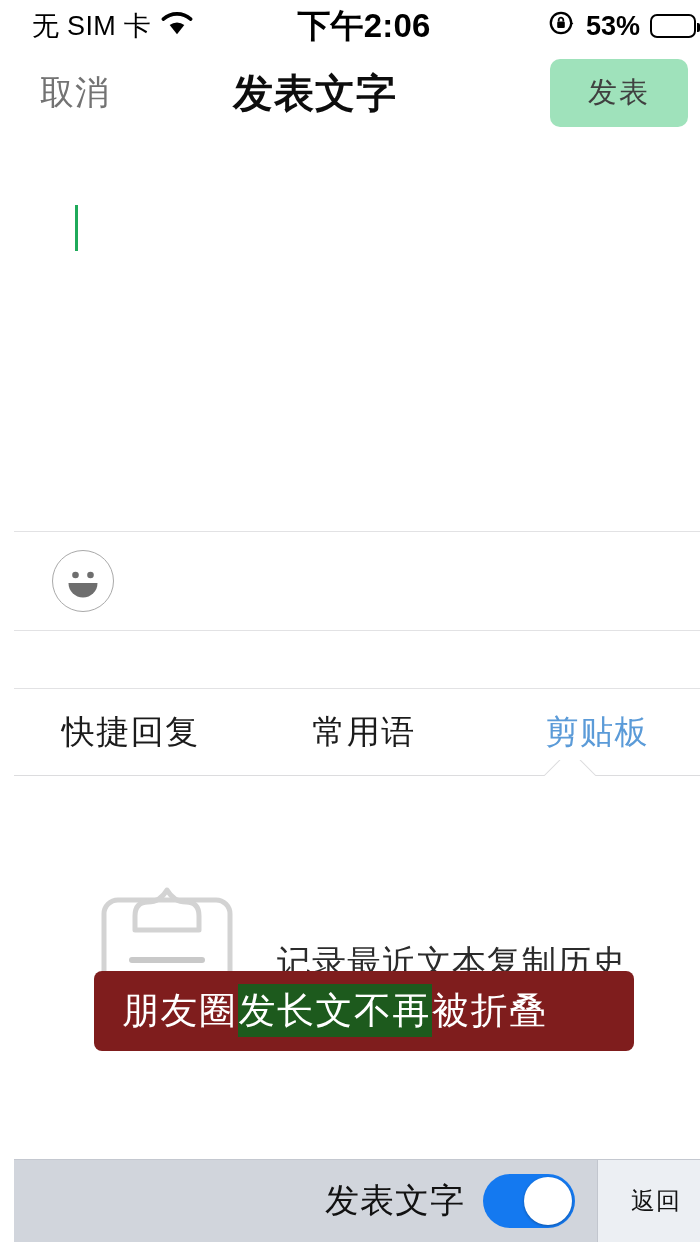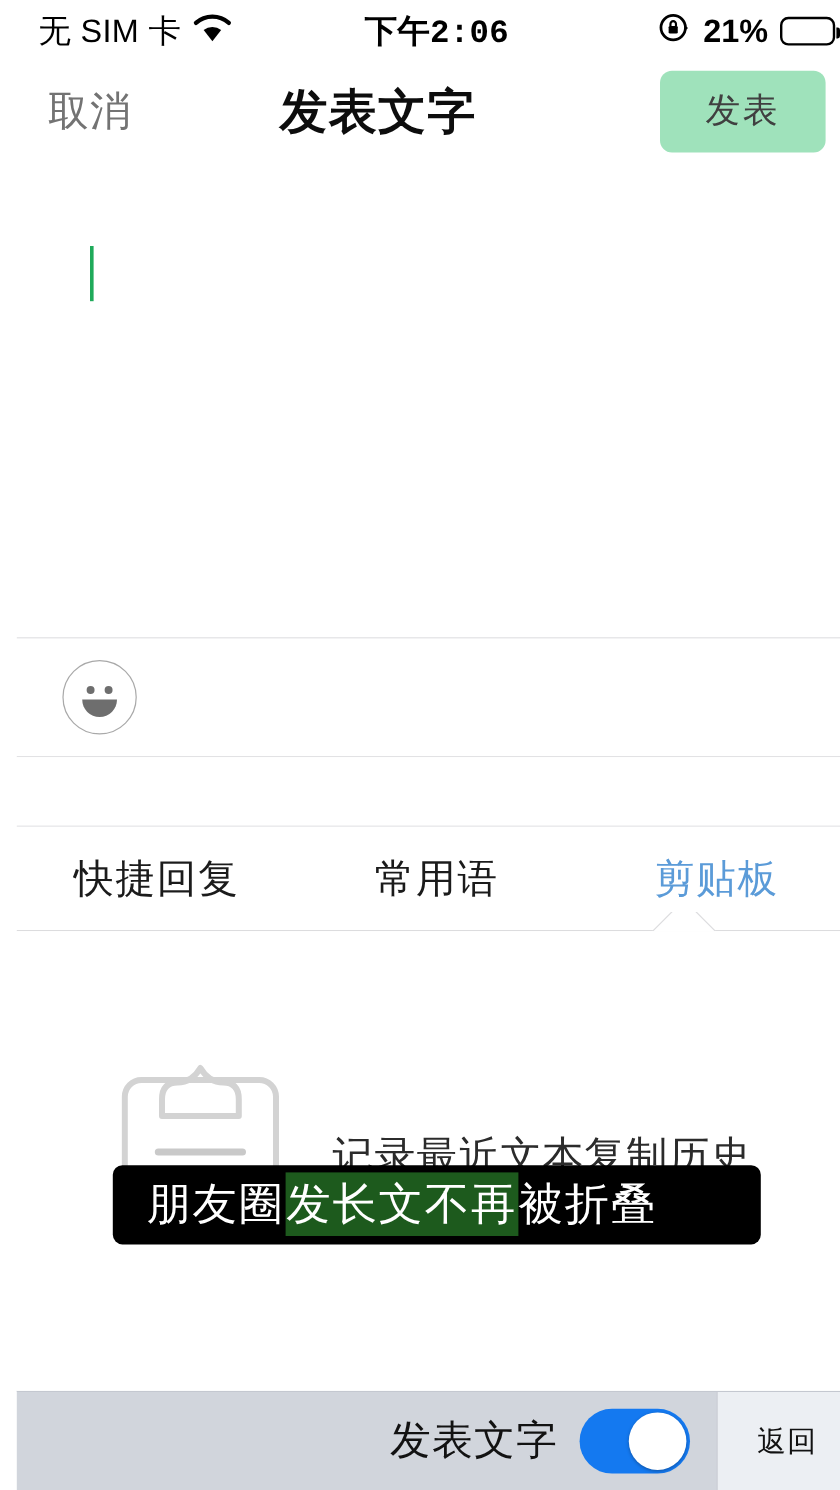--- a/index.html
+++ b/index.html
@@ -32,25 +32,24 @@
     display: flex;
     align-items: center;
     gap: 9px;
     flex: 1 1 0;
     font-size: 27px;
     font-weight: 500;
     letter-spacing: .3px;
   }
   .status-center {
     flex: 0 0 auto;
-    font-size: 27px;
+    font-size: 33px;
     font-weight: 600;
     text-align: right;
     letter-spacing: .2px;
-    font-family: Liberation Mono, monospace;
   }
   .status-right {
     display: flex;
     align-items: center;
     justify-content: flex-end;
     gap: 10px;
     flex: 1 1 0;
     font-size: 27px;
     font-weight: 600;
   }
@@ -219,22 +218,22 @@
   .empty-text {
     font-size: 34px;
     color: #2b2b2b;
     letter-spacing: 1px;
   }
   .toast {
     position: absolute;
     left: 80px;
     top: 195px;
     width: 540px;
-    height: 66px;
-    background: #000000;
+    height: 80px;
+    background: #7f1d1d;
     border-radius: 8px;
     display: flex;
     align-items: center;
     padding-left: 28px;
   }
   .toast-text {
     font-size: 37px;
     color: #ffffff;
     letter-spacing: 1.5px;
     white-space: nowrap;
@@ -312,21 +311,21 @@
     <div class="status-center">下午2:06</div>
     <div class="status-right">
       <span class="rotlock-icon">
         <svg width="28" height="28" viewBox="0 0 28 28">
           <circle cx="13" cy="14" r="10.2" stroke="#000" stroke-width="2.3" fill="none"></circle>
           <rect x="9.2" y="12.6" width="7.6" height="6.4" rx="1.2" fill="#000"></rect>
           <path d="M10.7 12.6 v-1.7 a2.3 2.3 0 0 1 4.6 0 v1.7" stroke="#000" stroke-width="1.8" fill="none"></path>
           <path d="M22.6 12.2 l2.8 2.2 -2.8 2.2 z" fill="#000"></path>
         </svg>
       </span>
-      <span>21%</span>
+      <span>53%</span>
       <span class="battery">
         <span class="battery-fill" id="battery-fill" style="width: 53%;"></span>
       </span>
     </div>
   </div>
 
   <div class="nav-bar">
     <div class="nav-cancel">取消</div>
     <div class="nav-title">发表文字</div>
     <button class="nav-publish">发表</button>

